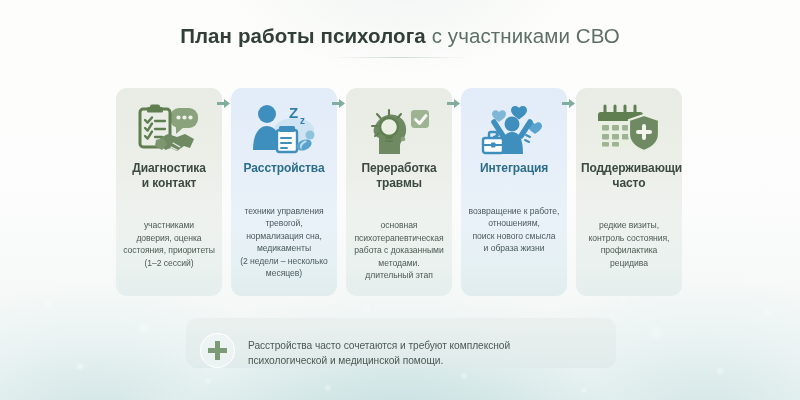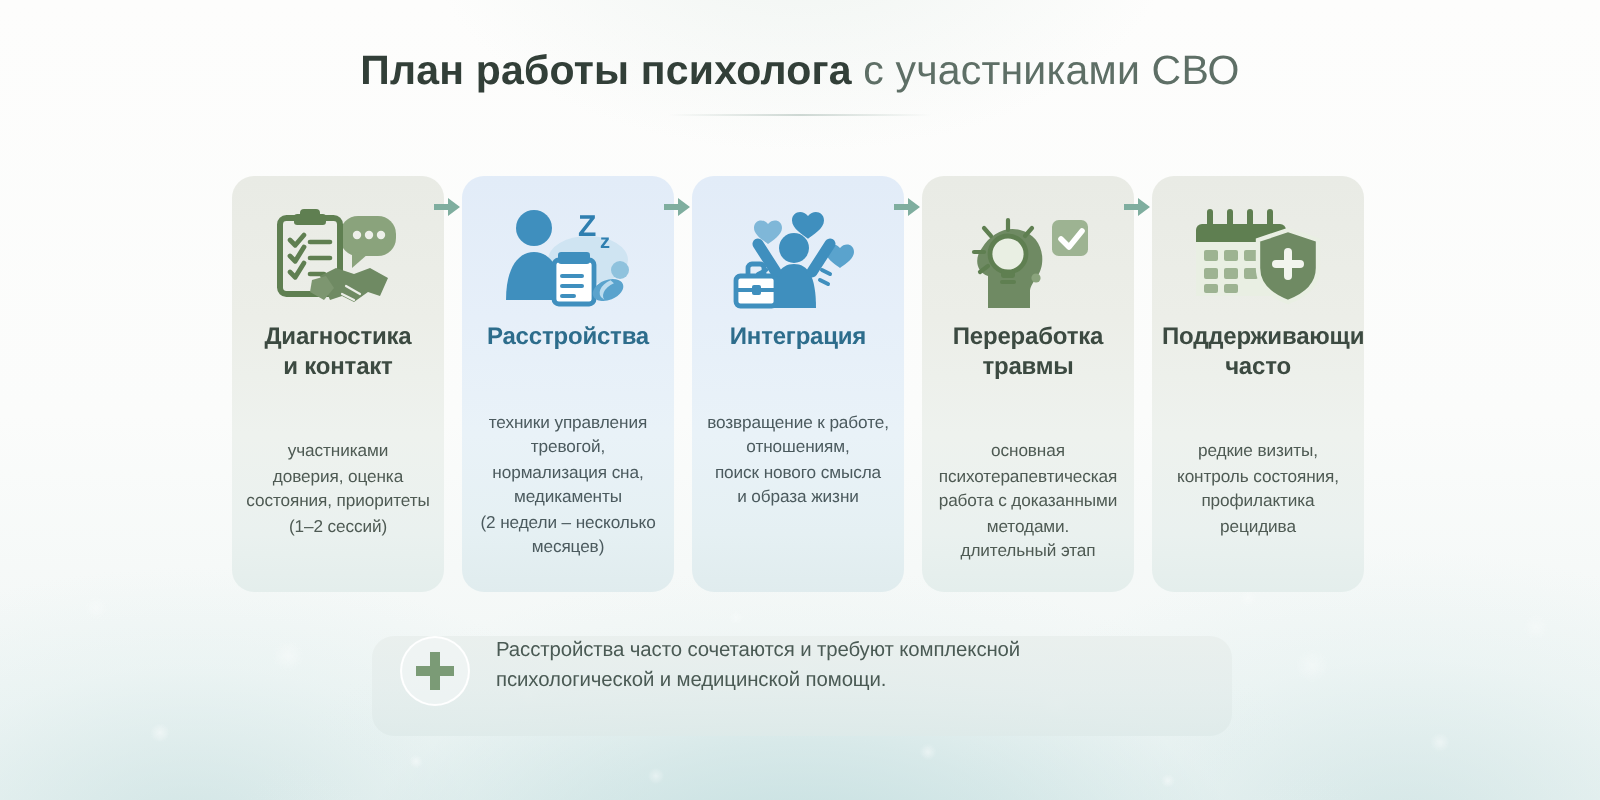--- a/index.html
+++ b/index.html
@@ -152,21 +152,21 @@
   
   #note {
     position: absolute;
     left: 186px;
     top: 318px;
     width: 430px;
     height: 50px;
     border-radius: 11px;
     background: linear-gradient(180deg, rgba(233,239,237,0.90) 0%, rgba(228,237,236,0.86) 55%, rgba(222,234,233,0.82) 100%);
     display: flex;
-    align-items: flex-start;
+    align-items: flex-end;
     padding: 0 16px 0 14px;
     box-sizing: border-box;
     z-index: 4;
   }
   #note-badge {
     flex: 0 0 auto;
     width: 33px;
     height: 33px;
     border-radius: 50%;
     border: 1.6px solid rgba(255,255,255,0.95);
@@ -282,59 +282,20 @@
       <div class="card-body">
         <div>техники управления</div>
         <div>тревогой,</div>
         <div>нормализация сна,</div>
         <div>медикаменты</div>
         <div>(2 недели – несколько</div>
         <div>месяцев)</div>
       </div>
     </div>
 
-    <div class="card blue">
-      <div class="icon-wrap">
-        <svg width="66" height="54" viewBox="0 0 66 54">
-
-          <path d="M18 10 c-2.5 -3 -7 -2 -7 2 c0 3.5 5 6.5 7 8 c2 -1.5 7 -4.5 7 -8 c0 -4 -4.5 -5 -7 -2 z" fill="#7fb7d8"></path>
-          <path d="M38 6 c-2.8 -3.4 -8 -2.2 -8 2.3 c0 4 5.7 7.4 8 9.1 c2.3 -1.7 8 -5.1 8 -9.1 c0 -4.5 -5.2 -5.7 -8 -2.3 z" fill="#3f8fbe"></path>
-          <path d="M54 22 c-2.5 -3 -7 -2 -7 2 c0 3.5 5 6.5 7 8 c2 -1.5 7 -4.5 7 -8 c0 -4 -4.5 -5 -7 -2 z" fill="#5aa3cd"></path>
-
-          <circle cx="31" cy="22" r="7.5" fill="#3f8fbe"></circle>
-          <path d="M31 30 c-7 0 -11 6 -11 22 l22 0 c0 -16 -4 -22 -11 -22 z" fill="#3f8fbe"></path>
-          <g stroke="#3f8fbe" stroke-width="5.5" stroke-linecap="round" fill="none">
-            <path d="M22 34 L13 20"></path>
-            <path d="M40 34 L49 20"></path>
-          </g>
-
-          <g stroke="#3f8fbe" stroke-width="2" stroke-linecap="round">
-            <line x1="17" y1="33" x2="13" y2="35"></line>
-            <line x1="18" y1="38" x2="14" y2="40"></line>
-            <line x1="45" y1="33" x2="49" y2="35"></line>
-            <line x1="44" y1="38" x2="48" y2="40"></line>
-          </g>
-
-          <rect x="2" y="36" width="20" height="15" rx="2.2" fill="#ffffff" stroke="#3f8fbe" stroke-width="2.4"></rect>
-          <path d="M8 36 L8 32 a2 2 0 0 1 2 -2 l4 0 a2 2 0 0 1 2 2 L16 36" fill="none" stroke="#3f8fbe" stroke-width="2.4"></path>
-          <line x1="2" y1="43" x2="22" y2="43" stroke="#3f8fbe" stroke-width="2"></line>
-          <rect x="10" y="40.5" width="4.5" height="5" rx="1" fill="#3f8fbe"></rect>
-        </svg>
-      </div>
-      <div class="card-title">
-        <span>Интеграция</span>
-      </div>
-      <div class="card-body">
-        <div>возвращение к работе,</div>
-        <div>отношениям,</div>
-        <div>поиск нового смысла</div>
-        <div>и образа жизни</div>
-      </div>
-    </div>
-
     <div class="card green">
       <div class="icon-wrap">
         <svg width="64" height="54" viewBox="0 0 64 54">
 
           <path d="M12 52 L12 36 C6 34 5 27 9 22 C13 15 21 11 28 13 C36 15 40 22 39 30 C38 37 33 39 33 44 L33 52 Z" fill="#6f8a63"></path>
 
           <circle cx="22" cy="25" r="9" fill="#e9efe3" stroke="#5f7f51" stroke-width="2.4"></circle>
           <rect x="18.5" y="33" width="7" height="4" rx="1.2" fill="#5f7f51"></rect>
           <line x1="19" y1="39" x2="25" y2="39" stroke="#5f7f51" stroke-width="2" stroke-linecap="round"></line>
 
@@ -354,20 +315,59 @@
       <div class="card-title">
         <span>Переработка</span><br>
         <span>травмы</span>
       </div>
       <div class="card-body">
         <div>основная</div>
         <div>психотерапевтическая</div>
         <div>работа с доказанными</div>
         <div>методами.</div>
         <div>длительный этап</div>
+      </div>
+    </div>
+
+    <div class="card blue">
+      <div class="icon-wrap">
+        <svg width="66" height="54" viewBox="0 0 66 54">
+
+          <path d="M18 10 c-2.5 -3 -7 -2 -7 2 c0 3.5 5 6.5 7 8 c2 -1.5 7 -4.5 7 -8 c0 -4 -4.5 -5 -7 -2 z" fill="#7fb7d8"></path>
+          <path d="M38 6 c-2.8 -3.4 -8 -2.2 -8 2.3 c0 4 5.7 7.4 8 9.1 c2.3 -1.7 8 -5.1 8 -9.1 c0 -4.5 -5.2 -5.7 -8 -2.3 z" fill="#3f8fbe"></path>
+          <path d="M54 22 c-2.5 -3 -7 -2 -7 2 c0 3.5 5 6.5 7 8 c2 -1.5 7 -4.5 7 -8 c0 -4 -4.5 -5 -7 -2 z" fill="#5aa3cd"></path>
+
+          <circle cx="31" cy="22" r="7.5" fill="#3f8fbe"></circle>
+          <path d="M31 30 c-7 0 -11 6 -11 22 l22 0 c0 -16 -4 -22 -11 -22 z" fill="#3f8fbe"></path>
+          <g stroke="#3f8fbe" stroke-width="5.5" stroke-linecap="round" fill="none">
+            <path d="M22 34 L13 20"></path>
+            <path d="M40 34 L49 20"></path>
+          </g>
+
+          <g stroke="#3f8fbe" stroke-width="2" stroke-linecap="round">
+            <line x1="17" y1="33" x2="13" y2="35"></line>
+            <line x1="18" y1="38" x2="14" y2="40"></line>
+            <line x1="45" y1="33" x2="49" y2="35"></line>
+            <line x1="44" y1="38" x2="48" y2="40"></line>
+          </g>
+
+          <rect x="2" y="36" width="20" height="15" rx="2.2" fill="#ffffff" stroke="#3f8fbe" stroke-width="2.4"></rect>
+          <path d="M8 36 L8 32 a2 2 0 0 1 2 -2 l4 0 a2 2 0 0 1 2 2 L16 36" fill="none" stroke="#3f8fbe" stroke-width="2.4"></path>
+          <line x1="2" y1="43" x2="22" y2="43" stroke="#3f8fbe" stroke-width="2"></line>
+          <rect x="10" y="40.5" width="4.5" height="5" rx="1" fill="#3f8fbe"></rect>
+        </svg>
+      </div>
+      <div class="card-title">
+        <span>Интеграция</span>
+      </div>
+      <div class="card-body">
+        <div>возвращение к работе,</div>
+        <div>отношениям,</div>
+        <div>поиск нового смысла</div>
+        <div>и образа жизни</div>
       </div>
     </div>
 
     <div class="card green">
       <div class="icon-wrap">
         <svg width="66" height="52" viewBox="0 0 66 52">
 
           <g stroke="#5f7f51" stroke-width="3" stroke-linecap="round">
             <line x1="9" y1="3" x2="9" y2="12"></line>
             <line x1="19" y1="3" x2="19" y2="12"></line>

